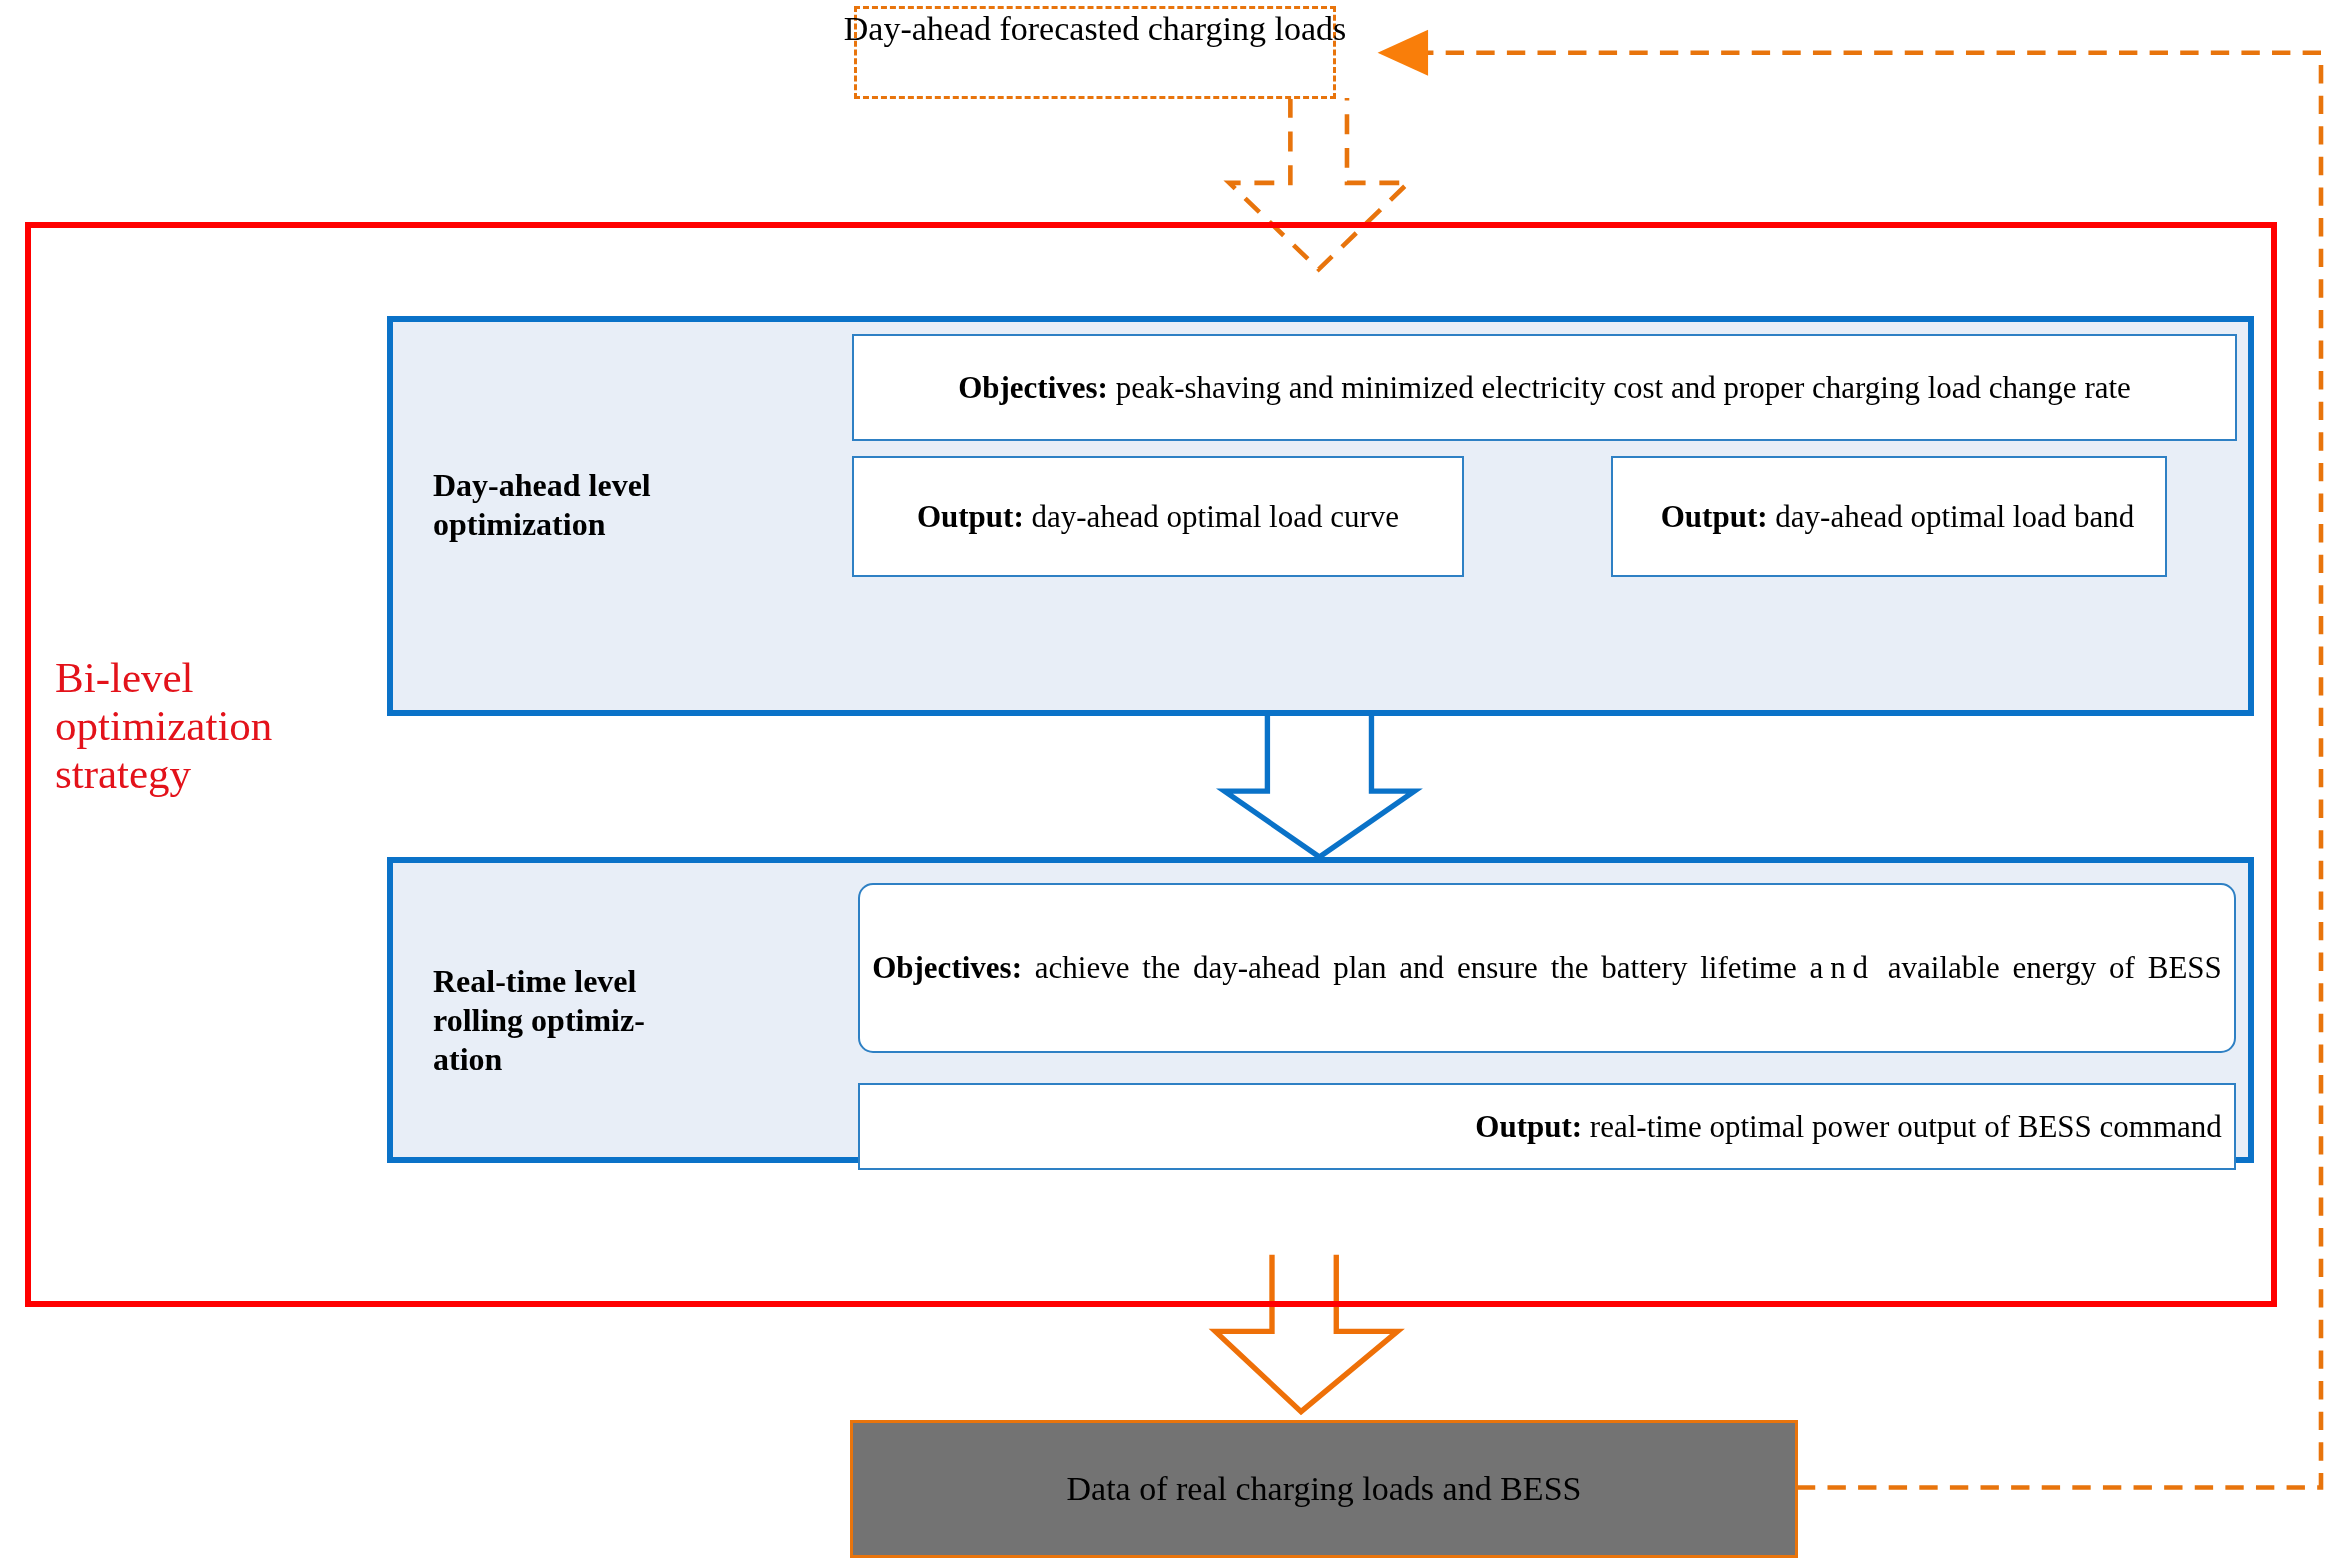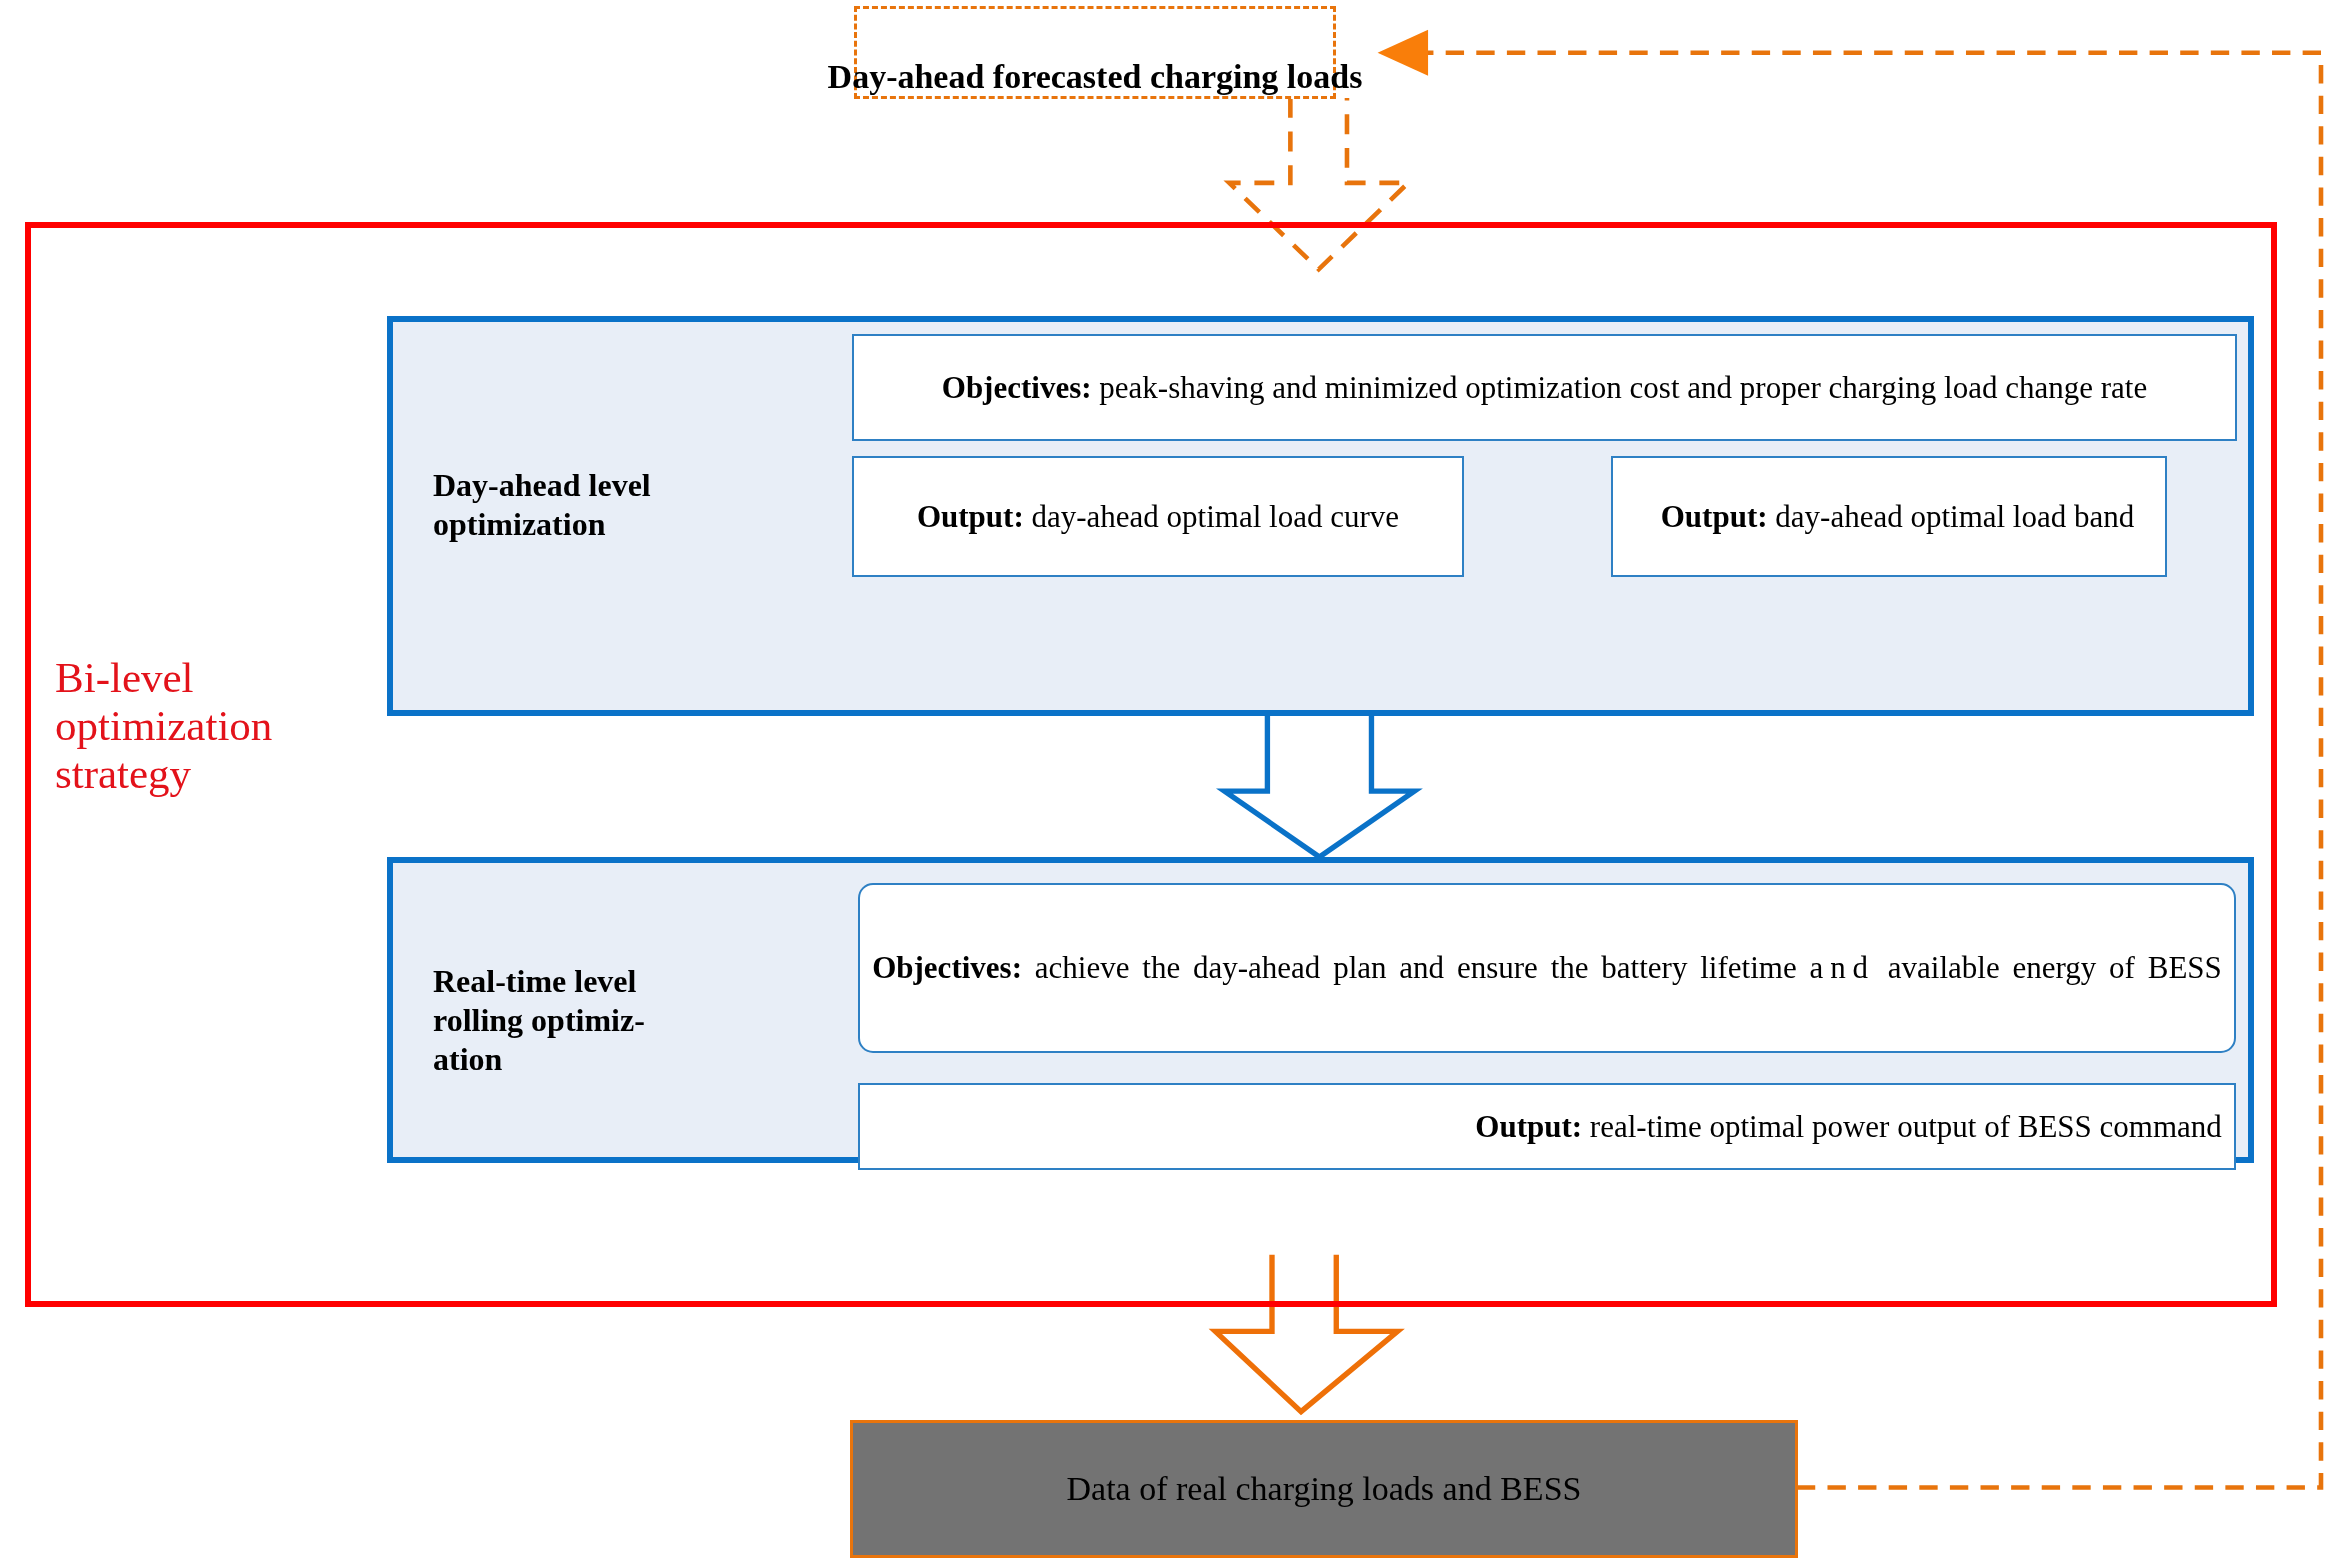--- a/index.html
+++ b/index.html
@@ -3,21 +3,21 @@
 <meta charset="utf-8">
 <style>
   html,body{margin:0;padding:0;background:#ffffff;}
   body{width:2342px;height:1567px;position:relative;overflow:hidden;
        font-family:"Liberation Serif","DejaVu Serif",serif;}
   .abs{position:absolute;box-sizing:border-box;}
 
   
   #top-box{left:854px;top:6.1px;width:482px;height:93px;
            border:3.8px dashed #E8740C;background:#fff;
-           display:flex;align-items:flex-end;justify-content:center;font-weight:bold;}
+           display:flex;align-items:flex-start;justify-content:center;}
   #top-box .txt{font-size:34px;color:#000;line-height:1.15;white-space:nowrap;}
 
   
   #red-box{left:25px;top:222px;width:2252px;height:1085px;
            border:6.1px solid #FF0000;background:transparent;}
 
   
   #strategy-label{left:55px;top:654px;width:306px;
         font-size:43px;color:#E3121A;line-height:1.12;}
 
@@ -107,21 +107,21 @@
 
 <div class="abs level-panel" id="panel-dayahead">
 
   <div class="level-title">
     <div>Day-ahead level</div>
     <div>optimization</div>
   </div>
 
   <div class="inner-box" id="obj1">
     <div class="body">
-      <b>Objectives:</b><span> peak-shaving and minimized optimization cost and proper charging load change rate</span>
+      <b>Objectives:</b><span> peak-shaving and minimized electricity cost and proper charging load change rate</span>
     </div>
   </div>
 
   <div class="inner-box" id="out1">
     <div class="body">
       <b>Output:</b><span> day-ahead optimal load curve</span>
     </div>
   </div>
 
   <div class="inner-box" id="out2">

